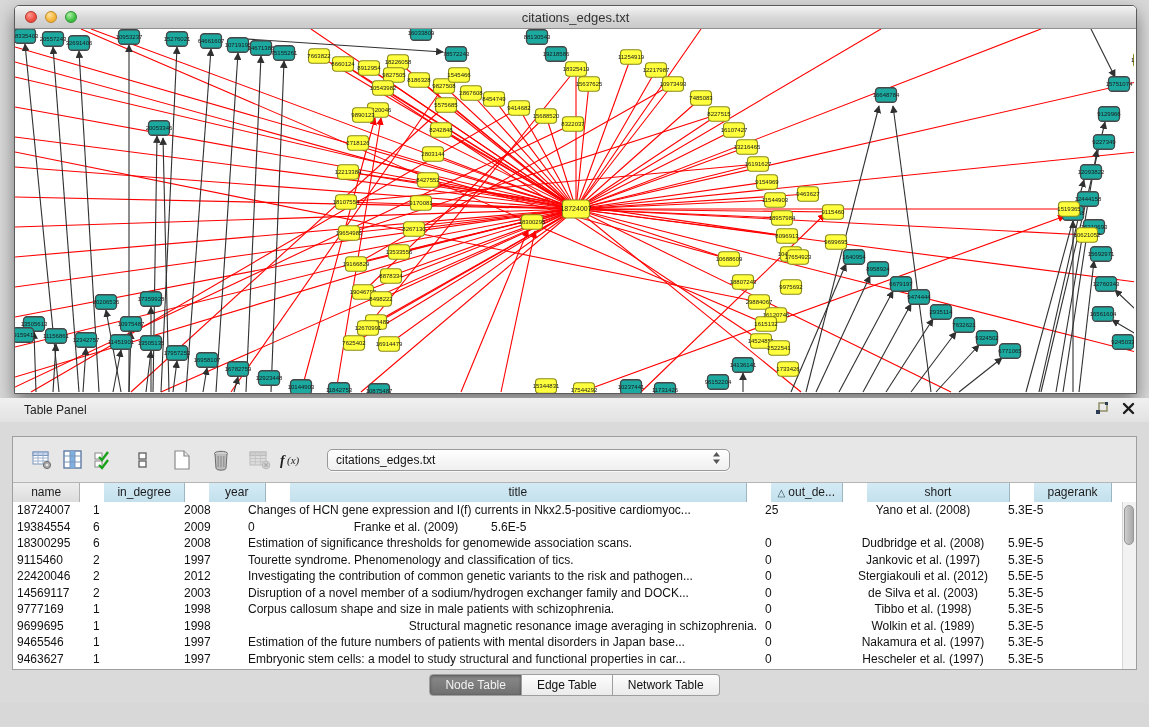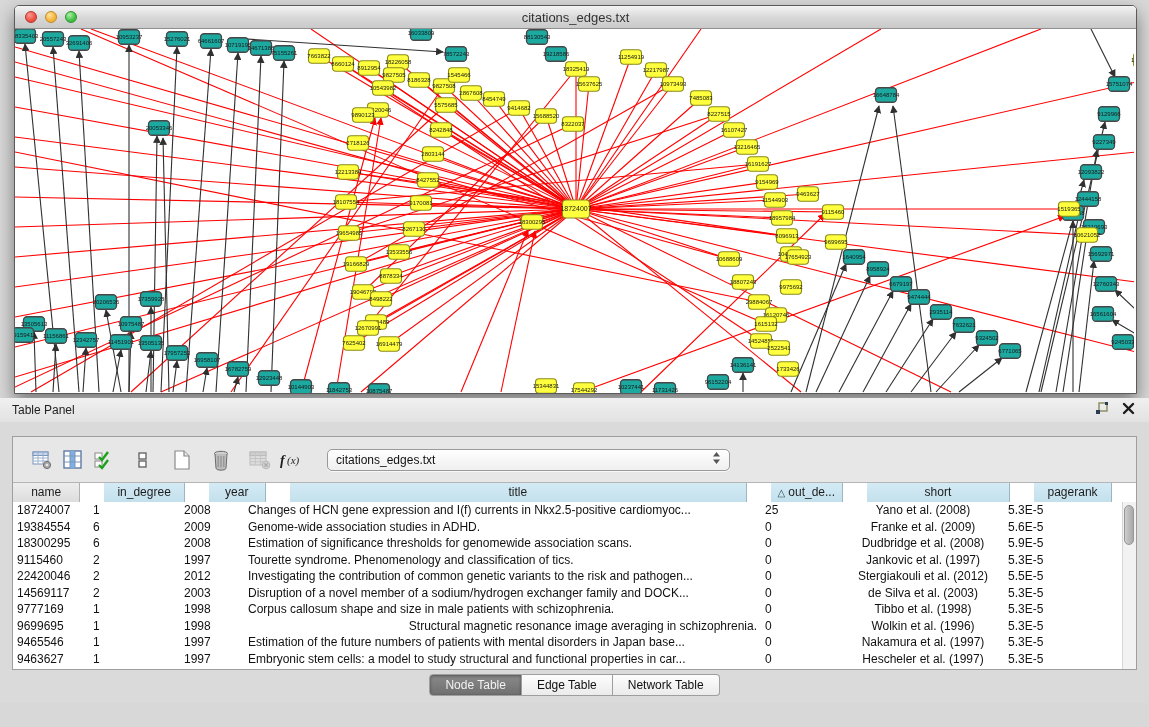--- a/index.html
+++ b/index.html
@@ -21,21 +21,21 @@
   .light.red{background:radial-gradient(circle at 35% 30%,#ff9a90,#ee4f43 60%);border:1px solid #b5342c;}
   .light.yellow{background:radial-gradient(circle at 35% 30%,#ffe2a0,#f5b43a 60%);border:1px solid #c08a22;}
   .light.green{background:radial-gradient(circle at 35% 30%,#b0f0a8,#3fc043 60%);border:1px solid #2f9134;}
   .canvas-wrap{position:relative;width:1119px;height:364px;background:#fff;overflow:hidden;}
   svg.net{display:block;}
 
   
   .panel-header{position:absolute;left:0;top:398px;width:1149px;height:24px;
                 background:linear-gradient(180deg,#f0f0f0,#e2e2e2);border-bottom:1px solid #c2c2c2;
                 display:flex;align-items:center;}
-  .panel-header .ph-title{font-size:12px;color:#222;margin-left:12px;flex:1;}
+  .panel-header .ph-title{font-size:12px;color:#222;margin-left:24px;flex:1;}
   .ph-icons{display:flex;align-items:center;gap:12px;margin-right:14px;}
   .panel-body{position:absolute;left:0;top:422px;width:1149px;height:281px;background:#dadada;}
 
   .table-container{position:absolute;left:12px;top:14px;width:1123px;height:232px;
                    border:1px solid #9e9e9e;background:#e7e7e7;box-sizing:content-box;}
   .toolbar{height:45px;display:flex;align-items:center;padding-left:16px;background:#e7e7e7;}
   .tb-icon{width:26px;height:24px;display:flex;align-items:center;justify-content:center;margin-right:5px;}
   .tb-spacer{width:8px;}
   .combo{margin-left:18px;width:403px;height:22px;border:1px solid #9a9a9a;border-radius:5px;
          background:linear-gradient(180deg,#ffffff,#efefef);display:flex;align-items:center;
@@ -863,21 +863,20 @@
             <div class="td" style="width: 517px;">Changes of HCN gene expression and I(f) currents in Nkx2.5-positive cardiomyoc...</div>
             <div class="td" style="width: 81px;">25</div>
             <div class="td center" style="width: 162px;">Yano et al. (2008)</div>
             <div class="td" style="width: 88px;">5.3E-5</div>
             <div class="td fill"></div>
           </div>
           <div class="tr">
             <div class="td" style="width: 76px;">19384554</div>
             <div class="td" style="width: 91px;">6</div>
             <div class="td" style="width: 64px;">2009</div>
-            <div class="td" style="width: 517px;">Genome-wide association studies in ADHD.</div>
             <div class="td" style="width: 81px;">0</div>
             <div class="td center" style="width: 162px;">Franke et al. (2009)</div>
             <div class="td" style="width: 88px;">5.6E-5</div>
             <div class="td fill"></div>
           </div>
           <div class="tr">
             <div class="td" style="width: 76px;">18300295</div>
             <div class="td" style="width: 91px;">6</div>
             <div class="td" style="width: 64px;">2008</div>
             <div class="td" style="width: 517px;">Estimation of significance thresholds for genomewide association scans.</div>
@@ -925,21 +924,21 @@
             <div class="td center" style="width: 162px;">Tibbo et al. (1998)</div>
             <div class="td" style="width: 88px;">5.3E-5</div>
             <div class="td fill"></div>
           </div>
           <div class="tr">
             <div class="td" style="width: 76px;">9699695</div>
             <div class="td" style="width: 91px;">1</div>
             <div class="td" style="width: 64px;">1998</div>
             <div class="td" style="width: 517px; text-align: right;">Structural magnetic resonance image averaging in schizophrenia.</div>
             <div class="td" style="width: 81px;">0</div>
-            <div class="td center" style="width: 162px;">Wolkin et al. (1996)</div>
+            <div class="td center" style="width: 162px;">Wolkin et al. (1989)</div>
             <div class="td" style="width: 88px;">5.3E-5</div>
             <div class="td fill"></div>
           </div>
           <div class="tr">
             <div class="td" style="width: 76px;">9465546</div>
             <div class="td" style="width: 91px;">1</div>
             <div class="td" style="width: 64px;">1997</div>
             <div class="td" style="width: 517px;">Estimation of the future numbers of patients with mental disorders in Japan base...</div>
             <div class="td" style="width: 81px;">0</div>
             <div class="td center" style="width: 162px;">Nakamura et al. (1997)</div>

